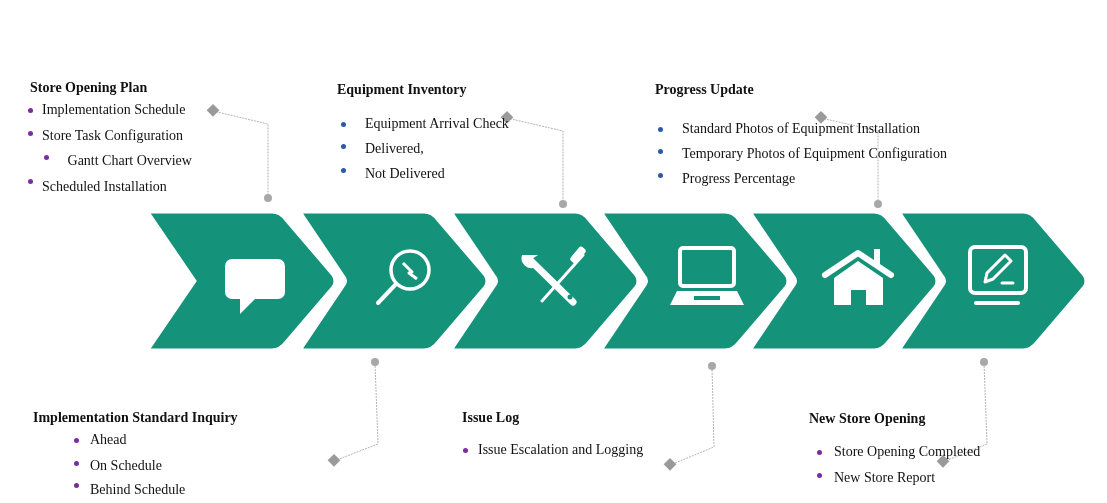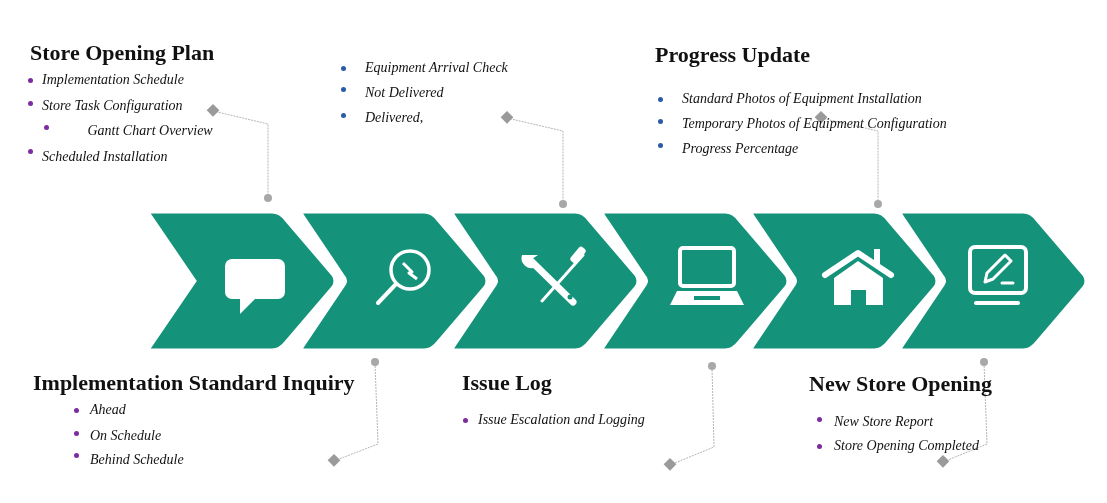--- a/index.html
+++ b/index.html
@@ -1,20 +1,20 @@
 <!DOCTYPE html>
 <html><head>
 <meta charset="utf-8">
 <style>
   html, body { margin:0; padding:0; background:#ffffff; }
   body { width:1107px; height:503px; position:relative; overflow:hidden;
          font-family:"Liberation Serif","DejaVu Serif",serif; color:#111; }
   .block { position:absolute; }
-  .title { font-size:22px; font-weight:bold; white-space:nowrap; }
-  .list { list-style:none; margin:0; padding:0;font-style:italic; }
+  .title { font-size:14px; font-weight:bold; white-space:nowrap;margin-top:40px; }
+  .list { list-style:none; margin:0; padding:0; }
   .list li { position:relative; font-size:14px; white-space:nowrap; padding-left:0; }
   .list li .dot { position:absolute; width:5px; height:5px; border-radius:50%; }
   .purple .dot { background:#7B2C9E; }
   .blue .dot { background:#2A5AA8; }
   svg.flow { position:absolute; left:0; top:0; }
 </style>
 </head>
 <body>
 
 <svg class="flow" width="1107" height="503" viewBox="0 0 1107 503">
@@ -102,24 +102,25 @@
   <div class="title">Store Opening Plan</div>
   <ul class="list purple" style="margin-top:6px;">
     <li style="left:12px;height:26px;"><span class="dot" style="left:-14px;top:6px;"></span><span>Implementation Schedule</span></li>
     <li style="left:12px;height:25px;"><span class="dot" style="left:-14px;top:3px;"></span><span>Store Task Configuration</span></li>
     <li style="left:28px;height:26px;text-align:center;"><span class="dot" style="left:-14px;top:2px;"></span><span>Gantt Chart Overview</span></li>
     <li style="left:12px;height:26px;"><span class="dot" style="left:-14px;top:0px;"></span><span>Scheduled Installation</span></li>
   </ul>
 </div>
 
 <div class="block" style="left:337px; top:42px;">
+  <div class="title">Equipment Inventory</div>
   <ul class="list blue" style="margin-top:18px;">
     <li style="left:28px;height:25px;"><span class="dot" style="left:-24px;top:6px;"></span><span>Equipment Arrival Check</span></li>
+    <li style="left:28px;height:25px;"><span class="dot" style="left:-24px;top:3px;"></span><span>Delivered,</span></li>
     <li style="left:28px;height:25px;"><span class="dot" style="left:-24px;top:2px;"></span><span>Not Delivered</span></li>
-    <li style="left:28px;height:25px;"><span class="dot" style="left:-24px;top:3px;"></span><span>Delivered,</span></li>
   </ul>
 </div>
 
 <div class="block" style="left:655px; top:42px;">
   <div class="title">Progress Update</div>
   <ul class="list blue" style="margin-top:23px;">
     <li style="left:27px;height:25px;"><span class="dot" style="left:-24px;top:6px;"></span><span>Standard Photos of Equipment Installation</span></li>
     <li style="left:27px;height:25px;"><span class="dot" style="left:-24px;top:3px;"></span><span>Temporary Photos of Equipment Configuration</span></li>
     <li style="left:27px;height:25px;"><span class="dot" style="left:-24px;top:2px;"></span><span>Progress Percentage</span></li>
   </ul>
@@ -137,16 +138,16 @@
 <div class="block" style="left:462px; top:370px;">
   <div class="title">Issue Log</div>
   <ul class="list purple" style="margin-top:16px;">
     <li style="left:16px;height:24px;"><span class="dot" style="left:-15px;top:6px;"></span><span>Issue Escalation and Logging</span></li>
   </ul>
 </div>
 
 <div class="block" style="left:809px; top:371px;">
   <div class="title">New Store Opening</div>
   <ul class="list purple" style="margin-top:17px;">
+    <li style="left:25px;height:26px;"><span class="dot" style="left:-17px;top:6px;"></span><span>Store Opening Completed</span></li>
     <li style="left:25px;height:24px;"><span class="dot" style="left:-17px;top:3px;"></span><span>New Store Report</span></li>
-    <li style="left:25px;height:26px;"><span class="dot" style="left:-17px;top:6px;"></span><span>Store Opening Completed</span></li>
   </ul>
 </div>
 
 </body></html>

